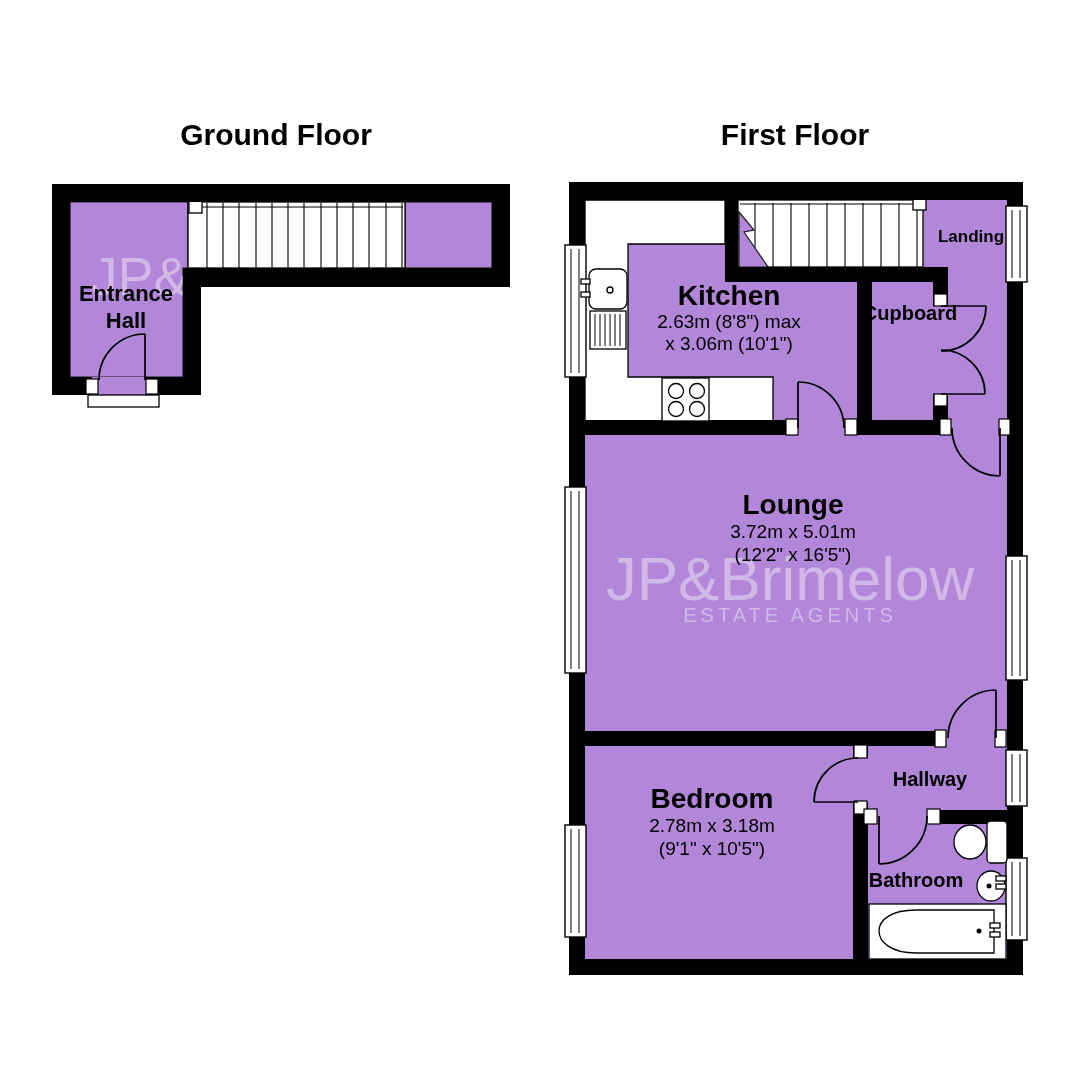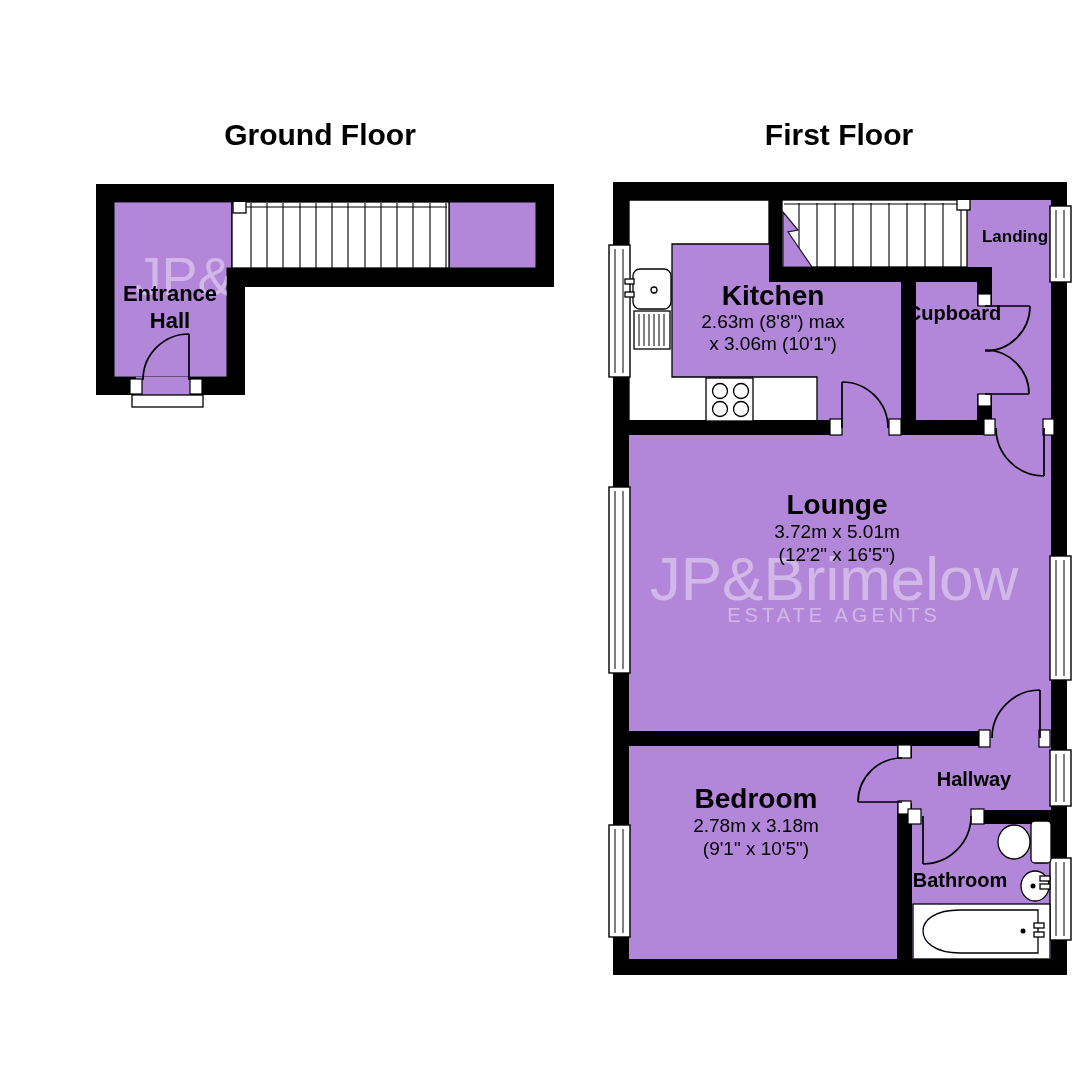--- a/index.html
+++ b/index.html
@@ -1,17 +1,17 @@
 <!DOCTYPE html>
 <html style="--room-fill: #b286d8; --wall: #000000; --watermark: rgba(255,255,255,0.42); --background: #ffffff;"><head>
 <meta charset="utf-8">
 <style>
   html,body{margin:0;padding:0;background:#ffffff;}
   #stage{width:904px;height:1080px;position:relative;background:var(--background,#fff);
-         font-family:"Liberation Sans",sans-serif;margin-left:44px;}
+         font-family:"Liberation Sans",sans-serif;}
   svg{display:block}
   
   .fp   {fill:var(--room-fill,#b286d8);}
   .fp-o {fill:var(--room-fill,#b286d8);stroke:#1a1a1a;stroke-width:1.2;}
   .fw   {fill:#ffffff;stroke:#000;stroke-width:1.3;}
   .wall {fill:var(--wall,#000);}
   .ln   {stroke:#000;stroke-width:1.1;fill:none;}
   .door {stroke:#000;stroke-width:1.7;fill:none;}
   .jamb {fill:#fff;stroke:#000;stroke-width:1.2;}
   .win  {fill:#fff;stroke:#000;stroke-width:1.4;}

